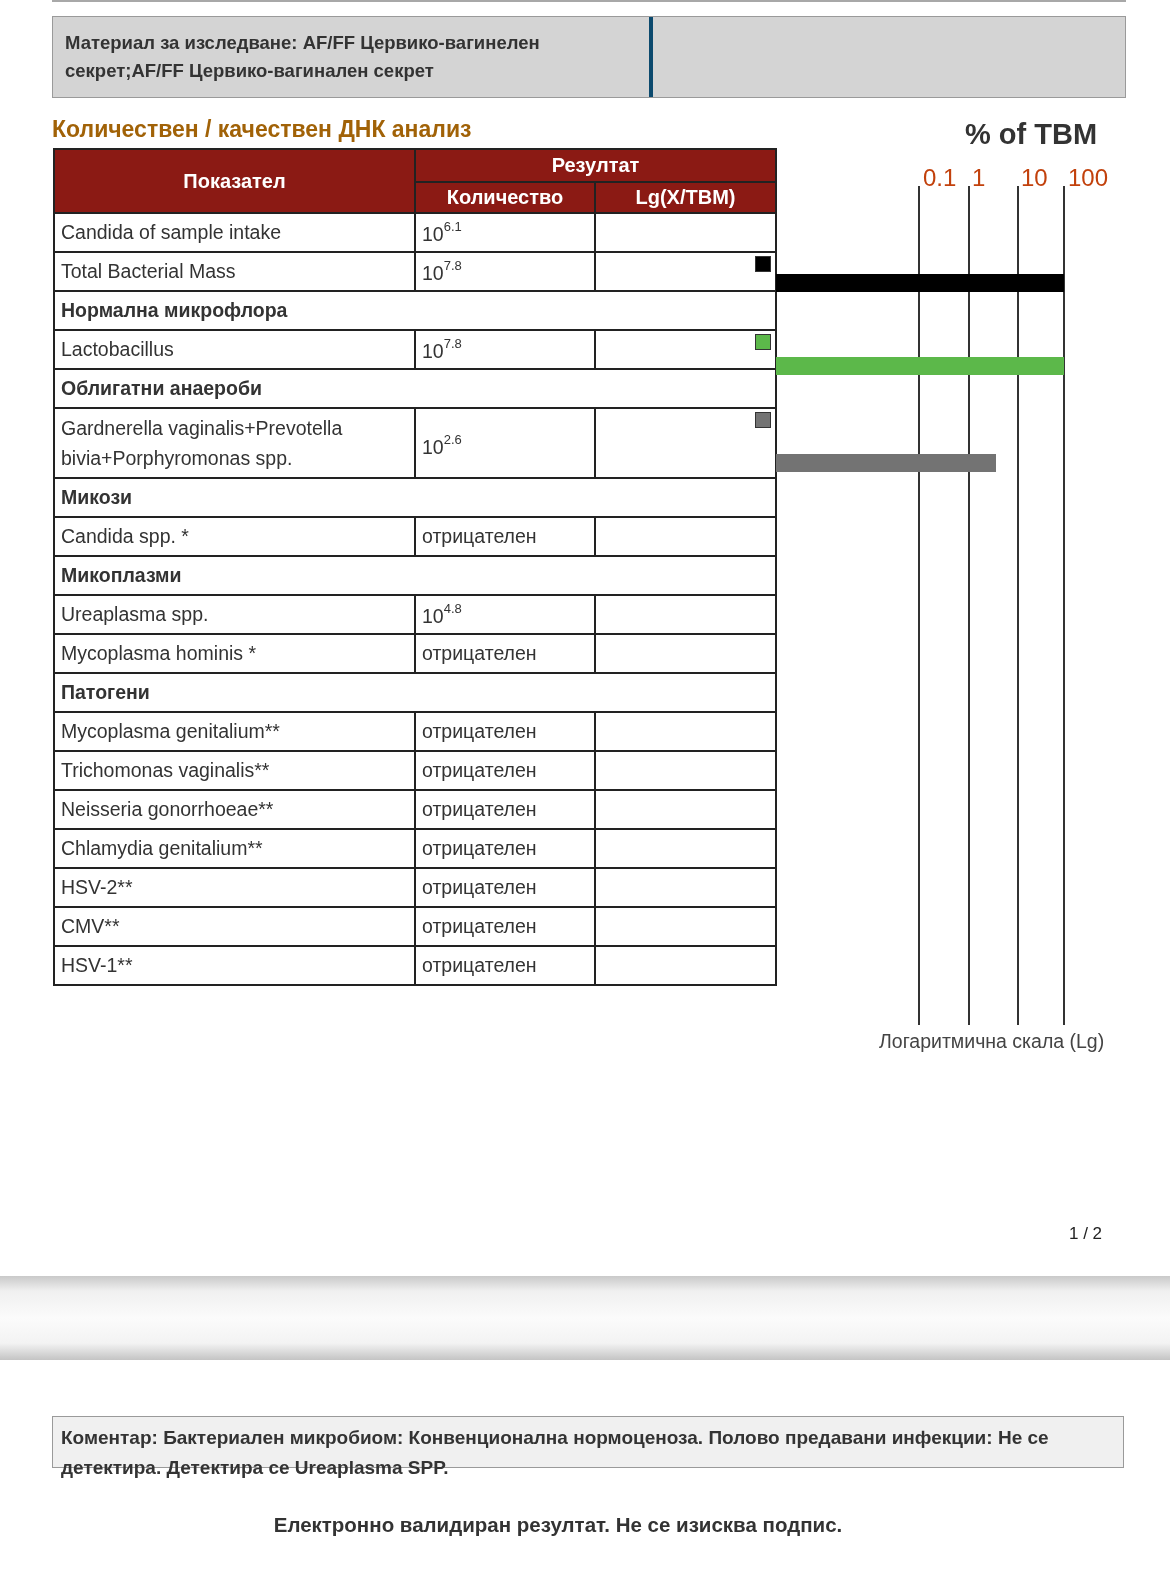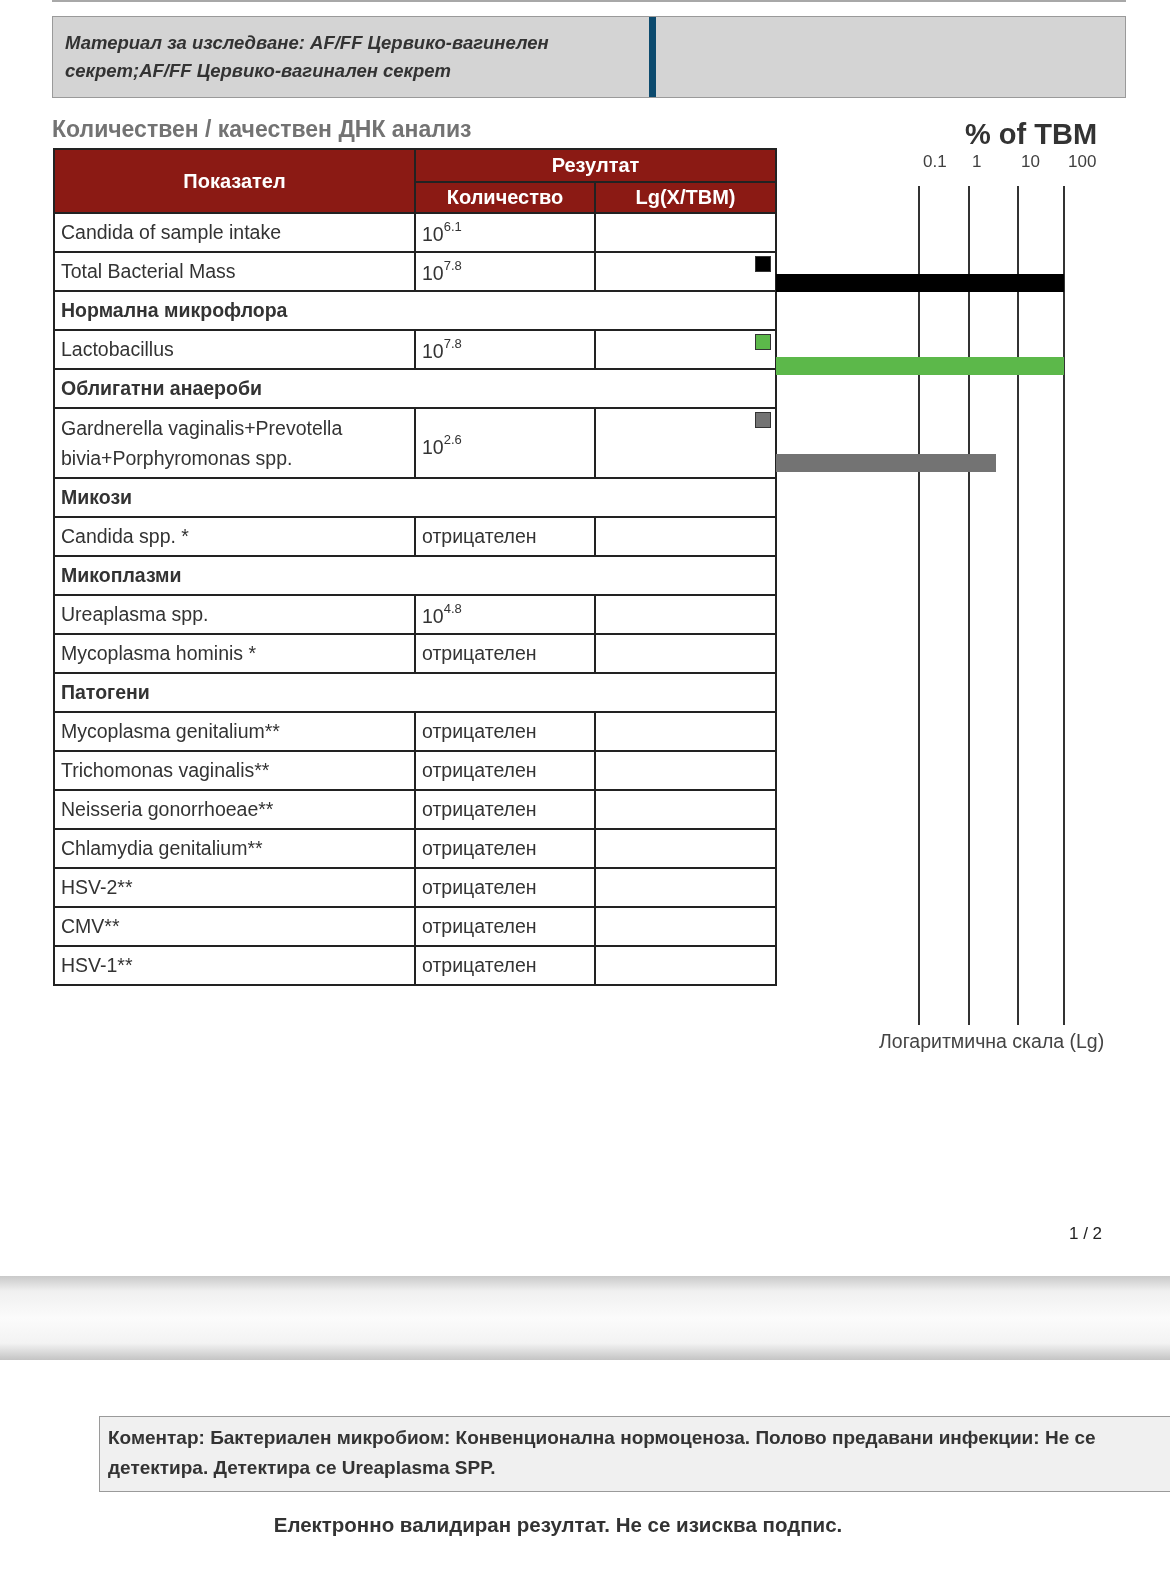--- a/index.html
+++ b/index.html
@@ -2,42 +2,42 @@
 <html><head>
 <meta charset="utf-8">
 <style>
   html, body { margin:0; padding:0; }
   body { width:1170px; height:1571px; position:relative; background:#ffffff; font-family:"Liberation Sans", sans-serif; color:#333; overflow:hidden; }
   .abs { position:absolute; }
   .topline { left:52px; top:0; width:1074px; height:2px; background:#a8a8a8; }
   .topline-div { left:650px; top:0; width:2px; height:2px; background:#a8a8a8; }
   .infobox { left:52px; top:16px; width:1072px; height:80px; background:#d4d4d4; border:1px solid #9a9a9a; display:flex; }
   .infobox .cell { display:flex; align-items:center; padding:0 12px; font-weight:bold; font-size:18.5px; line-height:28px; color:#333; }
-  .infobox .left { width:572px; border-right:7px solid #0c4a6e;font-style:italic; }
+  .infobox .left { width:572px; border-right:4px solid #0c4a6e; }
   .infobox .right { flex:1; }
-  .section-title { left:52px; top:116px; font-size:23px; font-weight:bold; color:#737373; }
+  .section-title { left:52px; top:116px; font-size:23px; font-weight:bold; color:#a16207; }
   .tbm-title { left:965px; top:118px; font-size:29px; font-weight:bold; color:#333; }
   table.res { position:absolute; left:53px; top:148px; border-collapse:collapse; width:722px; table-layout:fixed; }
   table.res td, table.res th { border:2px solid #222; padding:0 6px; font-size:19.5px; color:#333; }
   table.res th { background:#8b1a14; color:#fff; font-weight:bold; text-align:center; font-size:20px; }
   table.res th.hdr1 { height:31px; }
   table.res th.hdr2 { height:29px;text-align:center; }
   table.res td { height:37px; }
   table.res td.tall { height:68px; line-height:30px; }
   table.res td.group { font-weight:bold;margin-left:39px; }
   table.res td.val sup { font-size:13px; vertical-align:10px; }
   .val { position:relative; }
   .swatch { position:absolute; right:4px; top:3px; width:16px; height:16px; border:1.5px solid #333; box-sizing:border-box; }
-  .tick-label { font-size:17px; color:#404040; top:152px; }
+  .tick-label { font-size:24px; color:#c2410c; top:164px; }
   .gridline { width:2px; background:#333; top:186px; height:839px; }
   .bar { height:18px; }
   .scale-label { left:879px; top:1030px; font-size:19.5px; color:#444; }
   .pagenum { left:1069px; top:1224px; font-size:17px; color:#222; }
   .pagebreak { left:0; top:1276px; width:1170px; height:84px; background:linear-gradient(to bottom, #c9c9c9 0%, #f0f0f0 18%, #fbfbfb 50%, #f3f3f3 80%, #c4c4c4 100%); }
-  .comment { left:52px; top:1416px; width:1072px; height:76px; background:#f0f0f0; border:1.5px solid #9a9a9a; padding:6px 8px; box-sizing:border-box; font-weight:bold; font-size:19px; line-height:30px; color:#333;margin-left:47px; }
+  .comment { left:52px; top:1416px; width:1072px; height:52px; background:#f0f0f0; border:1.5px solid #9a9a9a; padding:6px 8px; box-sizing:border-box; font-weight:bold; font-size:19px; line-height:30px; color:#333; }
   .footer { left:0; width:1116px; top:1513px; text-align:center; font-weight:bold; font-size:20.5px; color:#333; }
 </style>
 </head>
 <body>
 
 <div class="abs topline"></div>
 <div class="abs topline-div"></div>
 
 <div class="abs infobox">
   <div class="cell left">Материал за изследване: AF/FF Цервико-вагинелен секрет;AF/FF Цервико-вагинален секрет</div>

